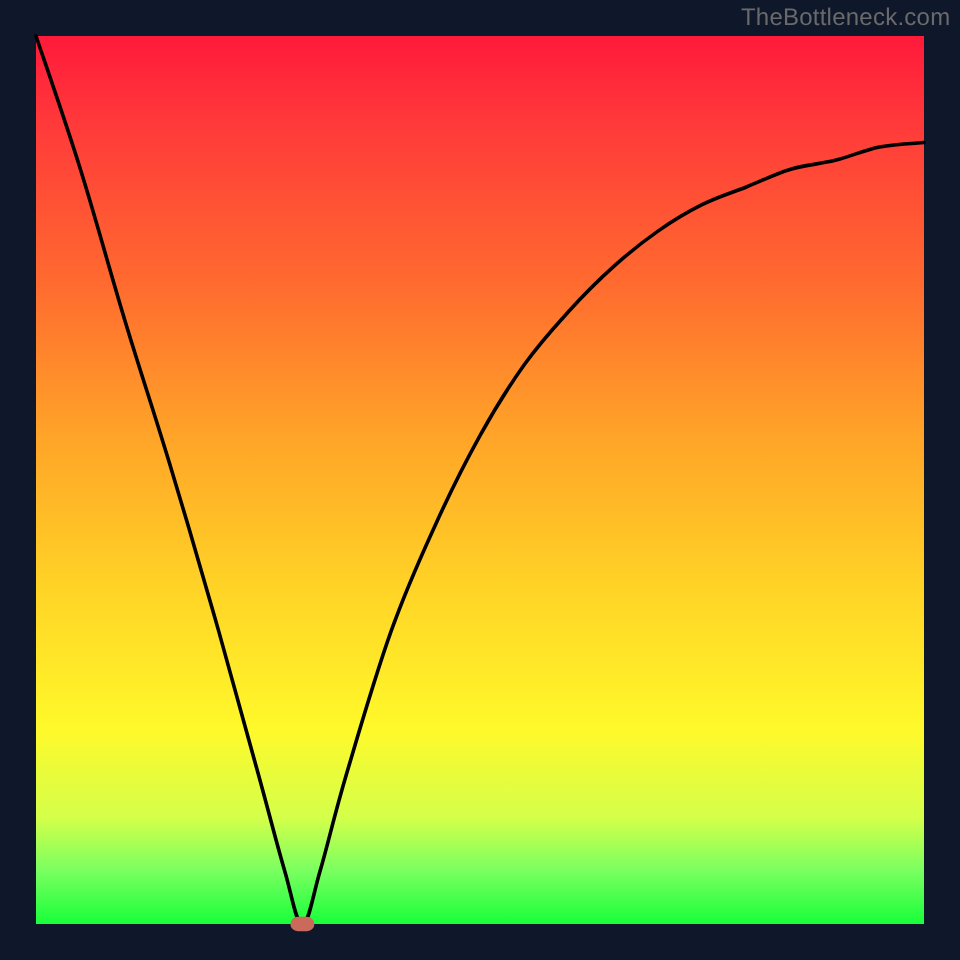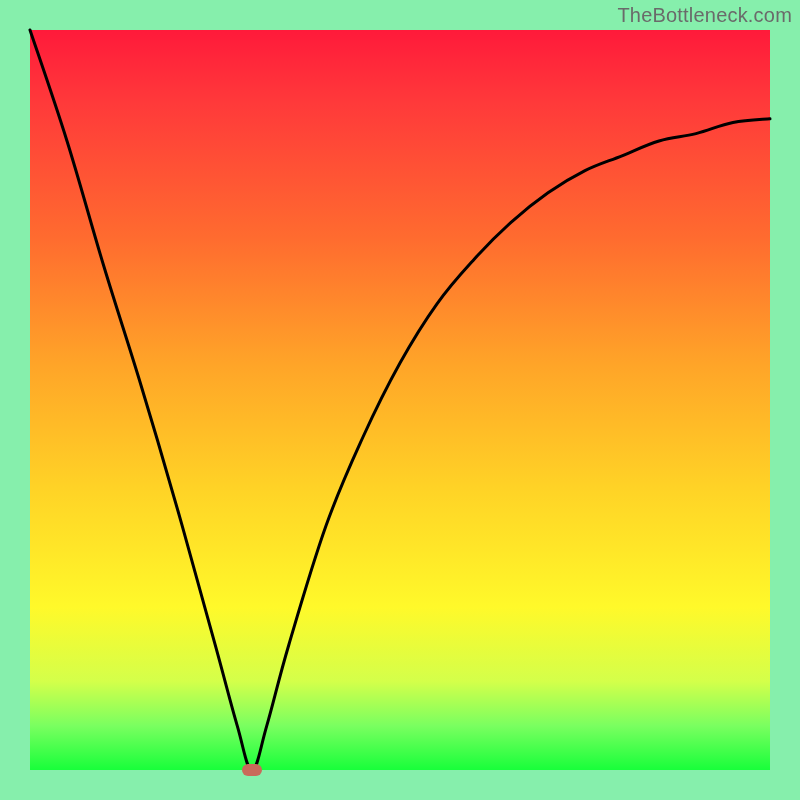--- a/index.html
+++ b/index.html
@@ -10,21 +10,21 @@
     overflow: hidden;
     background: #000;
     font-family: Arial, sans-serif;
   }
   .frame {
     position: absolute;
     left: 0;
     top: 0;
     width: 800px;
     height: 800px;
-    background: #86efac;
+    background: #0f172a;
   }
   .plot-area {
     position: absolute;
     left: 30px;
     top: 30px;
     width: 740px;
     height: 740px;
     background: linear-gradient(to bottom,
       #ff1a3a 0%,
       #ff3a3a 10%,

